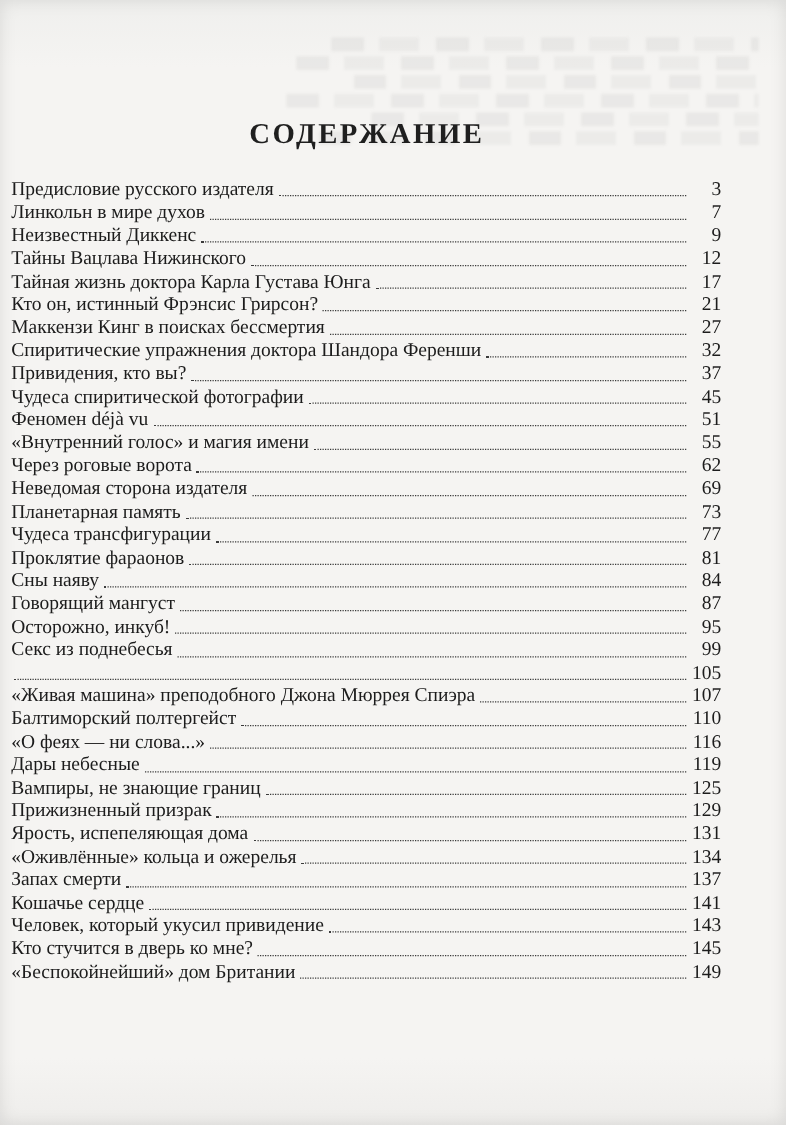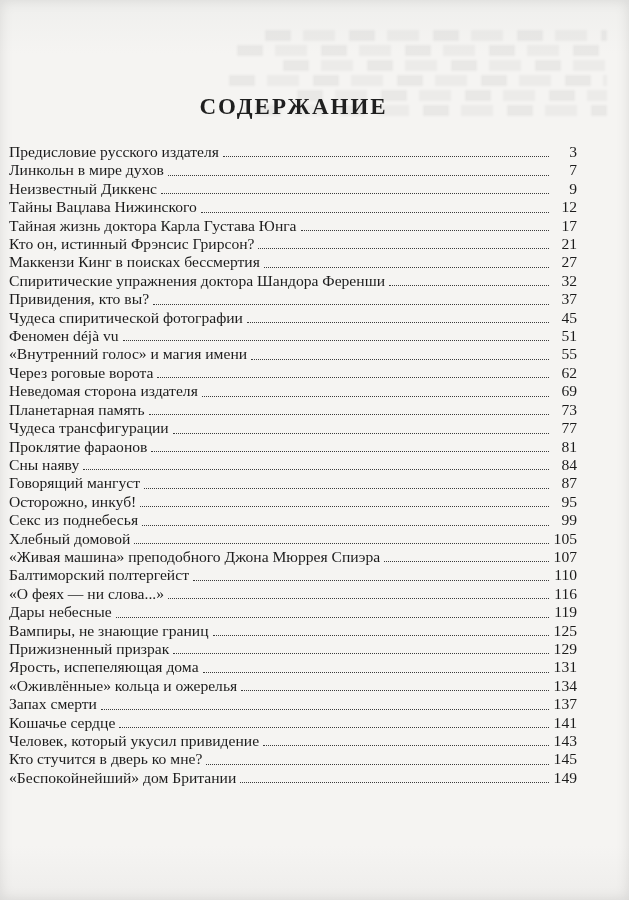--- a/index.html
+++ b/index.html
@@ -190,21 +190,20 @@
         <span class="toc-title">Осторожно, инкуб!</span>
         <span class="leader"></span>
         <span class="toc-page">95</span>
       </div>
       <div class="toc-row">
         <span class="toc-title">Секс из поднебесья</span>
         <span class="leader"></span>
         <span class="toc-page">99</span>
       </div>
       <div class="toc-row">
-        <span class="toc-title">Хлебный домовой</span>
         <span class="leader"></span>
         <span class="toc-page">105</span>
       </div>
       <div class="toc-row">
         <span class="toc-title">«Живая машина» преподобного Джона Мюррея Спиэра</span>
         <span class="leader"></span>
         <span class="toc-page">107</span>
       </div>
       <div class="toc-row">
         <span class="toc-title">Балтиморский полтергейст</span>

